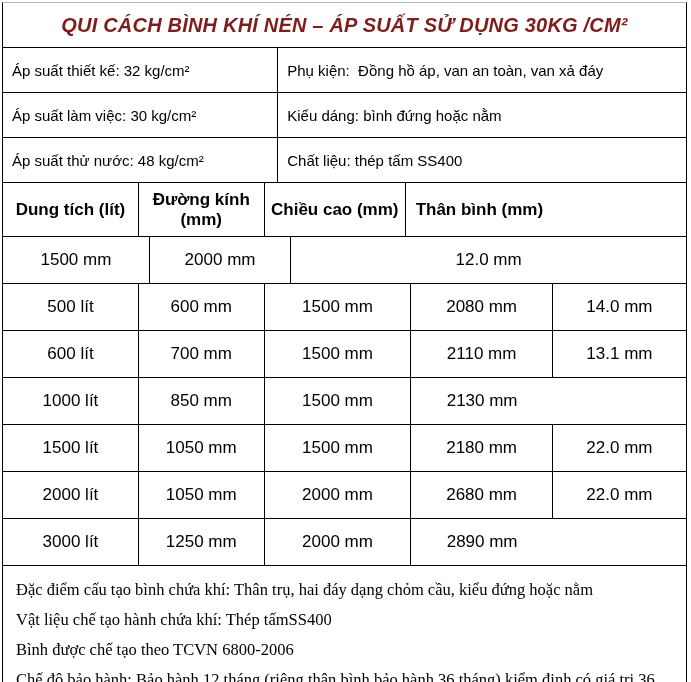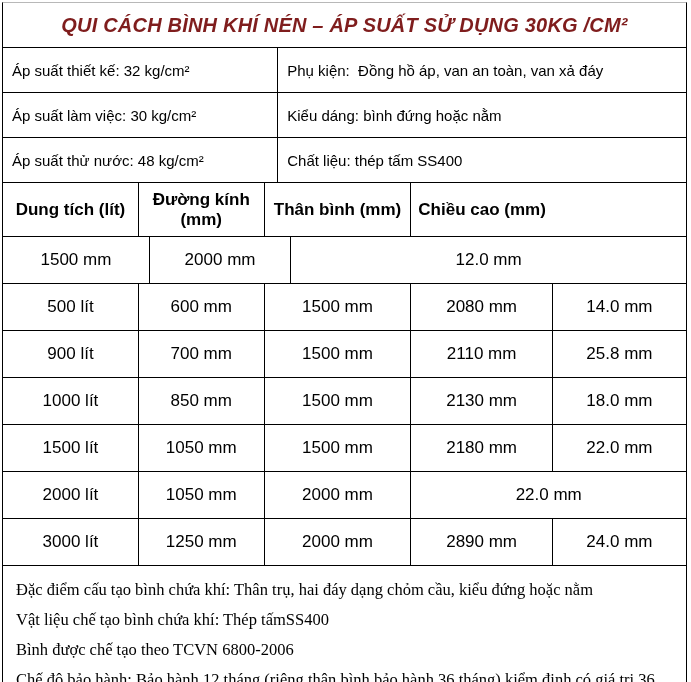--- a/index.html
+++ b/index.html
@@ -103,71 +103,70 @@
     <div class="cell info-cell right">Kiểu dáng: bình đứng hoặc nằm</div>
   </div>
   <div class="row info-row">
     <div class="cell info-cell left">Áp suất thử nước: 48 kg/cm²</div>
     <div class="cell info-cell right">Chất liệu: thép tấm SS400</div>
   </div>
 
   <div class="row spec-header-row">
     <div class="cell spec-cell head col-0">Dung tích (lít)</div>
     <div class="cell spec-cell head col-1">Đường kính (mm)</div>
+    <div class="cell spec-cell head col-3">Chiều cao (mm)</div>
     <div class="cell spec-cell head col-2">Thân bình (mm)</div>
-    <div class="cell spec-cell head col-3">Chiều cao (mm)</div>
   </div>
 
   <div class="row spec-row">
     <div class="cell spec-cell col-2">1500 mm</div>
     <div class="cell spec-cell col-3">2000 mm</div>
     <div class="cell spec-cell col-4">12.0 mm</div>
   </div>
   <div class="row spec-row">
     <div class="cell spec-cell col-0">500 lít</div>
     <div class="cell spec-cell col-1">600 mm</div>
     <div class="cell spec-cell col-2">1500 mm</div>
     <div class="cell spec-cell col-3">2080 mm</div>
     <div class="cell spec-cell col-4">14.0 mm</div>
   </div>
   <div class="row spec-row">
-    <div class="cell spec-cell col-0">900 lít</div>
+    <div class="cell spec-cell col-0">600 lít</div>
     <div class="cell spec-cell col-1">700 mm</div>
     <div class="cell spec-cell col-2">1500 mm</div>
     <div class="cell spec-cell col-3">2110 mm</div>
-    <div class="cell spec-cell col-4">25.8 mm</div>
+    <div class="cell spec-cell col-4">13.1 mm</div>
   </div>
   <div class="row spec-row">
     <div class="cell spec-cell col-0">1000 lít</div>
     <div class="cell spec-cell col-1">850 mm</div>
     <div class="cell spec-cell col-2">1500 mm</div>
     <div class="cell spec-cell col-3">2130 mm</div>
-    <div class="cell spec-cell col-4">18.0 mm</div>
   </div>
   <div class="row spec-row">
     <div class="cell spec-cell col-0">1500 lít</div>
     <div class="cell spec-cell col-1">1050 mm</div>
     <div class="cell spec-cell col-2">1500 mm</div>
     <div class="cell spec-cell col-3">2180 mm</div>
     <div class="cell spec-cell col-4">22.0 mm</div>
   </div>
   <div class="row spec-row">
     <div class="cell spec-cell col-0">2000 lít</div>
     <div class="cell spec-cell col-1">1050 mm</div>
     <div class="cell spec-cell col-2">2000 mm</div>
+    <div class="cell spec-cell col-3">2680 mm</div>
     <div class="cell spec-cell col-4">22.0 mm</div>
   </div>
   <div class="row spec-row">
     <div class="cell spec-cell col-0">3000 lít</div>
     <div class="cell spec-cell col-1">1250 mm</div>
     <div class="cell spec-cell col-2">2000 mm</div>
     <div class="cell spec-cell col-3">2890 mm</div>
-    <div class="cell spec-cell col-4">24.0 mm</div>
   </div>
 
   <div class="notes">
     <p>Đặc điểm cấu tạo bình chứa khí: Thân trụ, hai đáy dạng chỏm cầu, kiểu đứng hoặc nằm</p>
-    <p>Vật liệu chế tạo bình chứa khí: Thép tấmSS400</p>
+    <p>Vật liệu chế tạo hành chứa khí: Thép tấmSS400</p>
     <p>Bình được chế tạo theo TCVN 6800-2006</p>
     <p>Chế độ bảo hành: Bảo hành 12 tháng (riêng thân bình bảo hành 36 tháng) kiểm định có giá trị 36 tháng.</p>
   </div>
 
 </div>
 
 </body></html>

